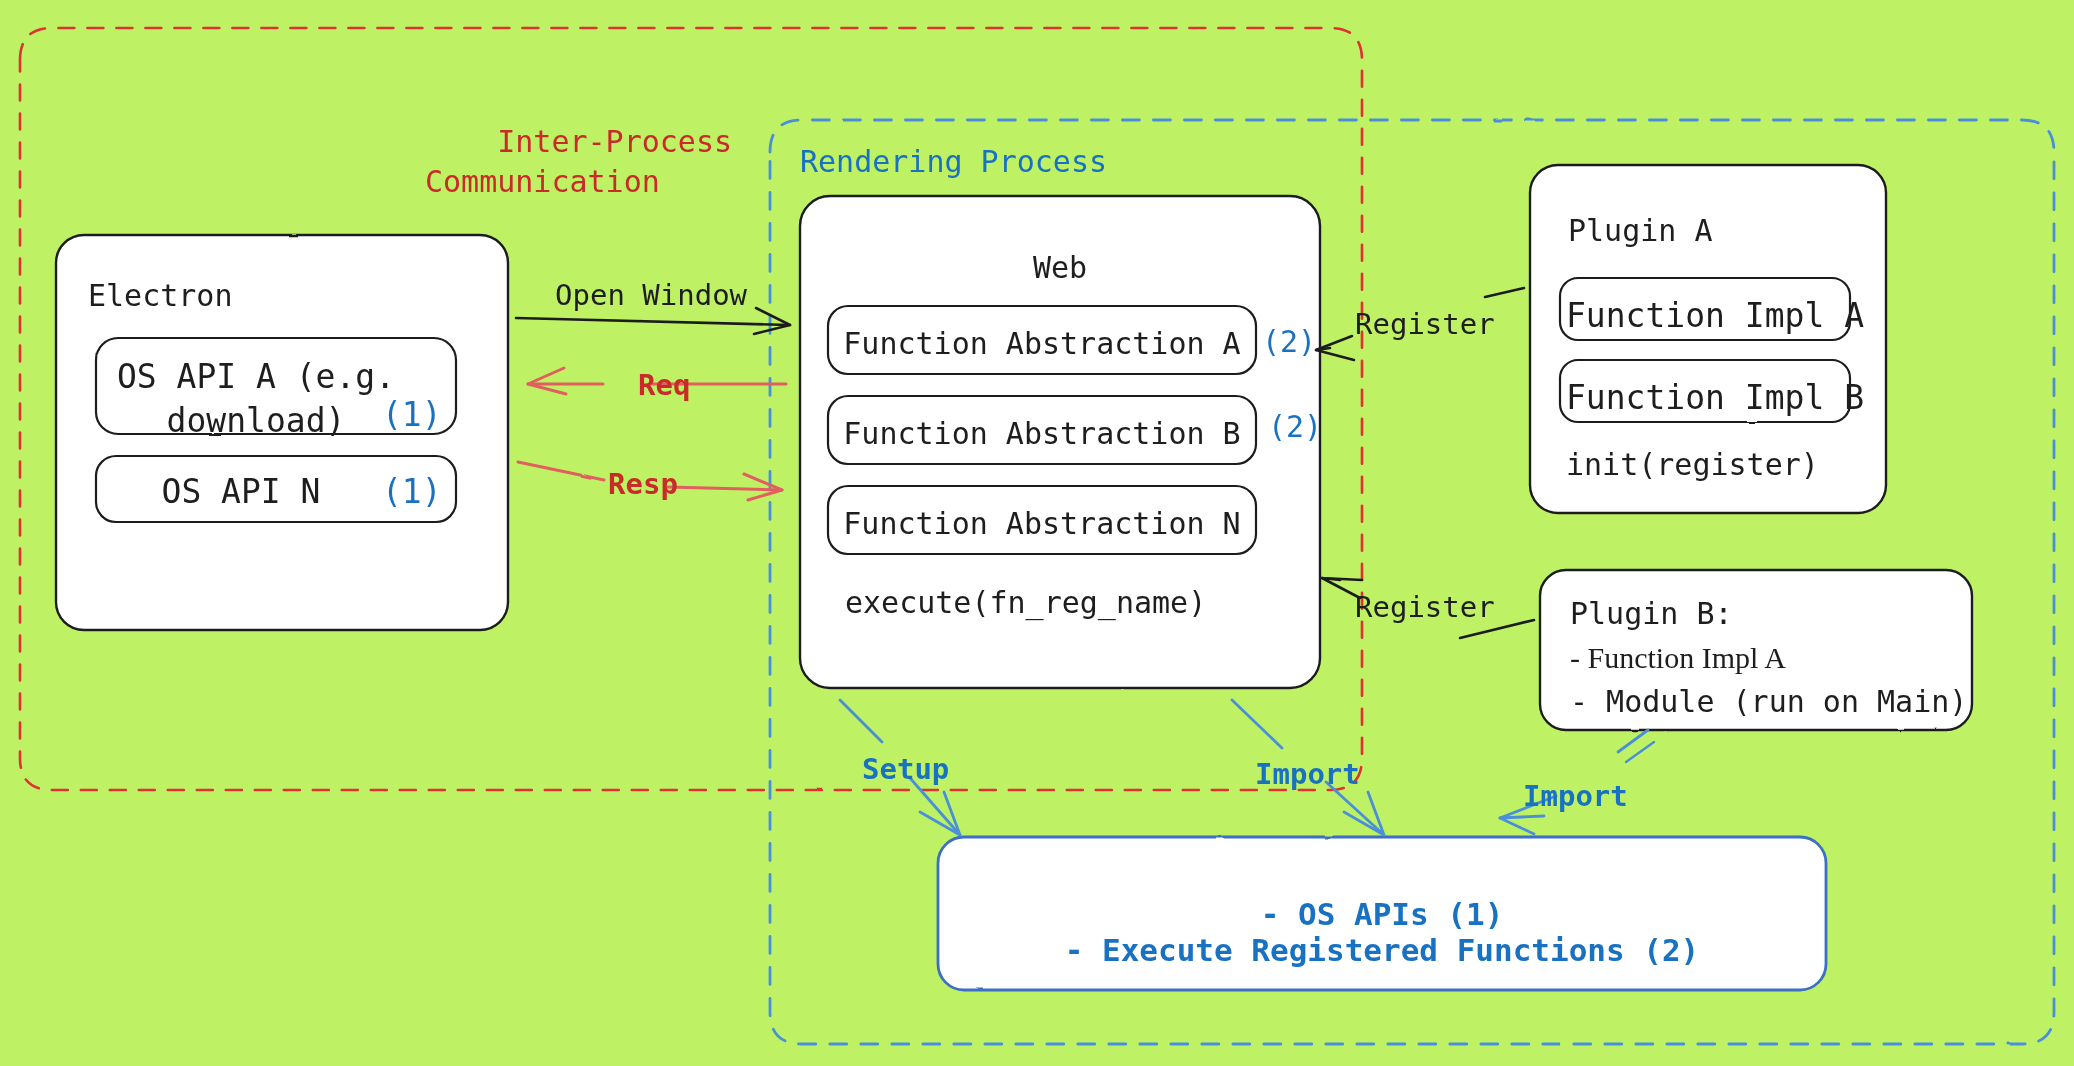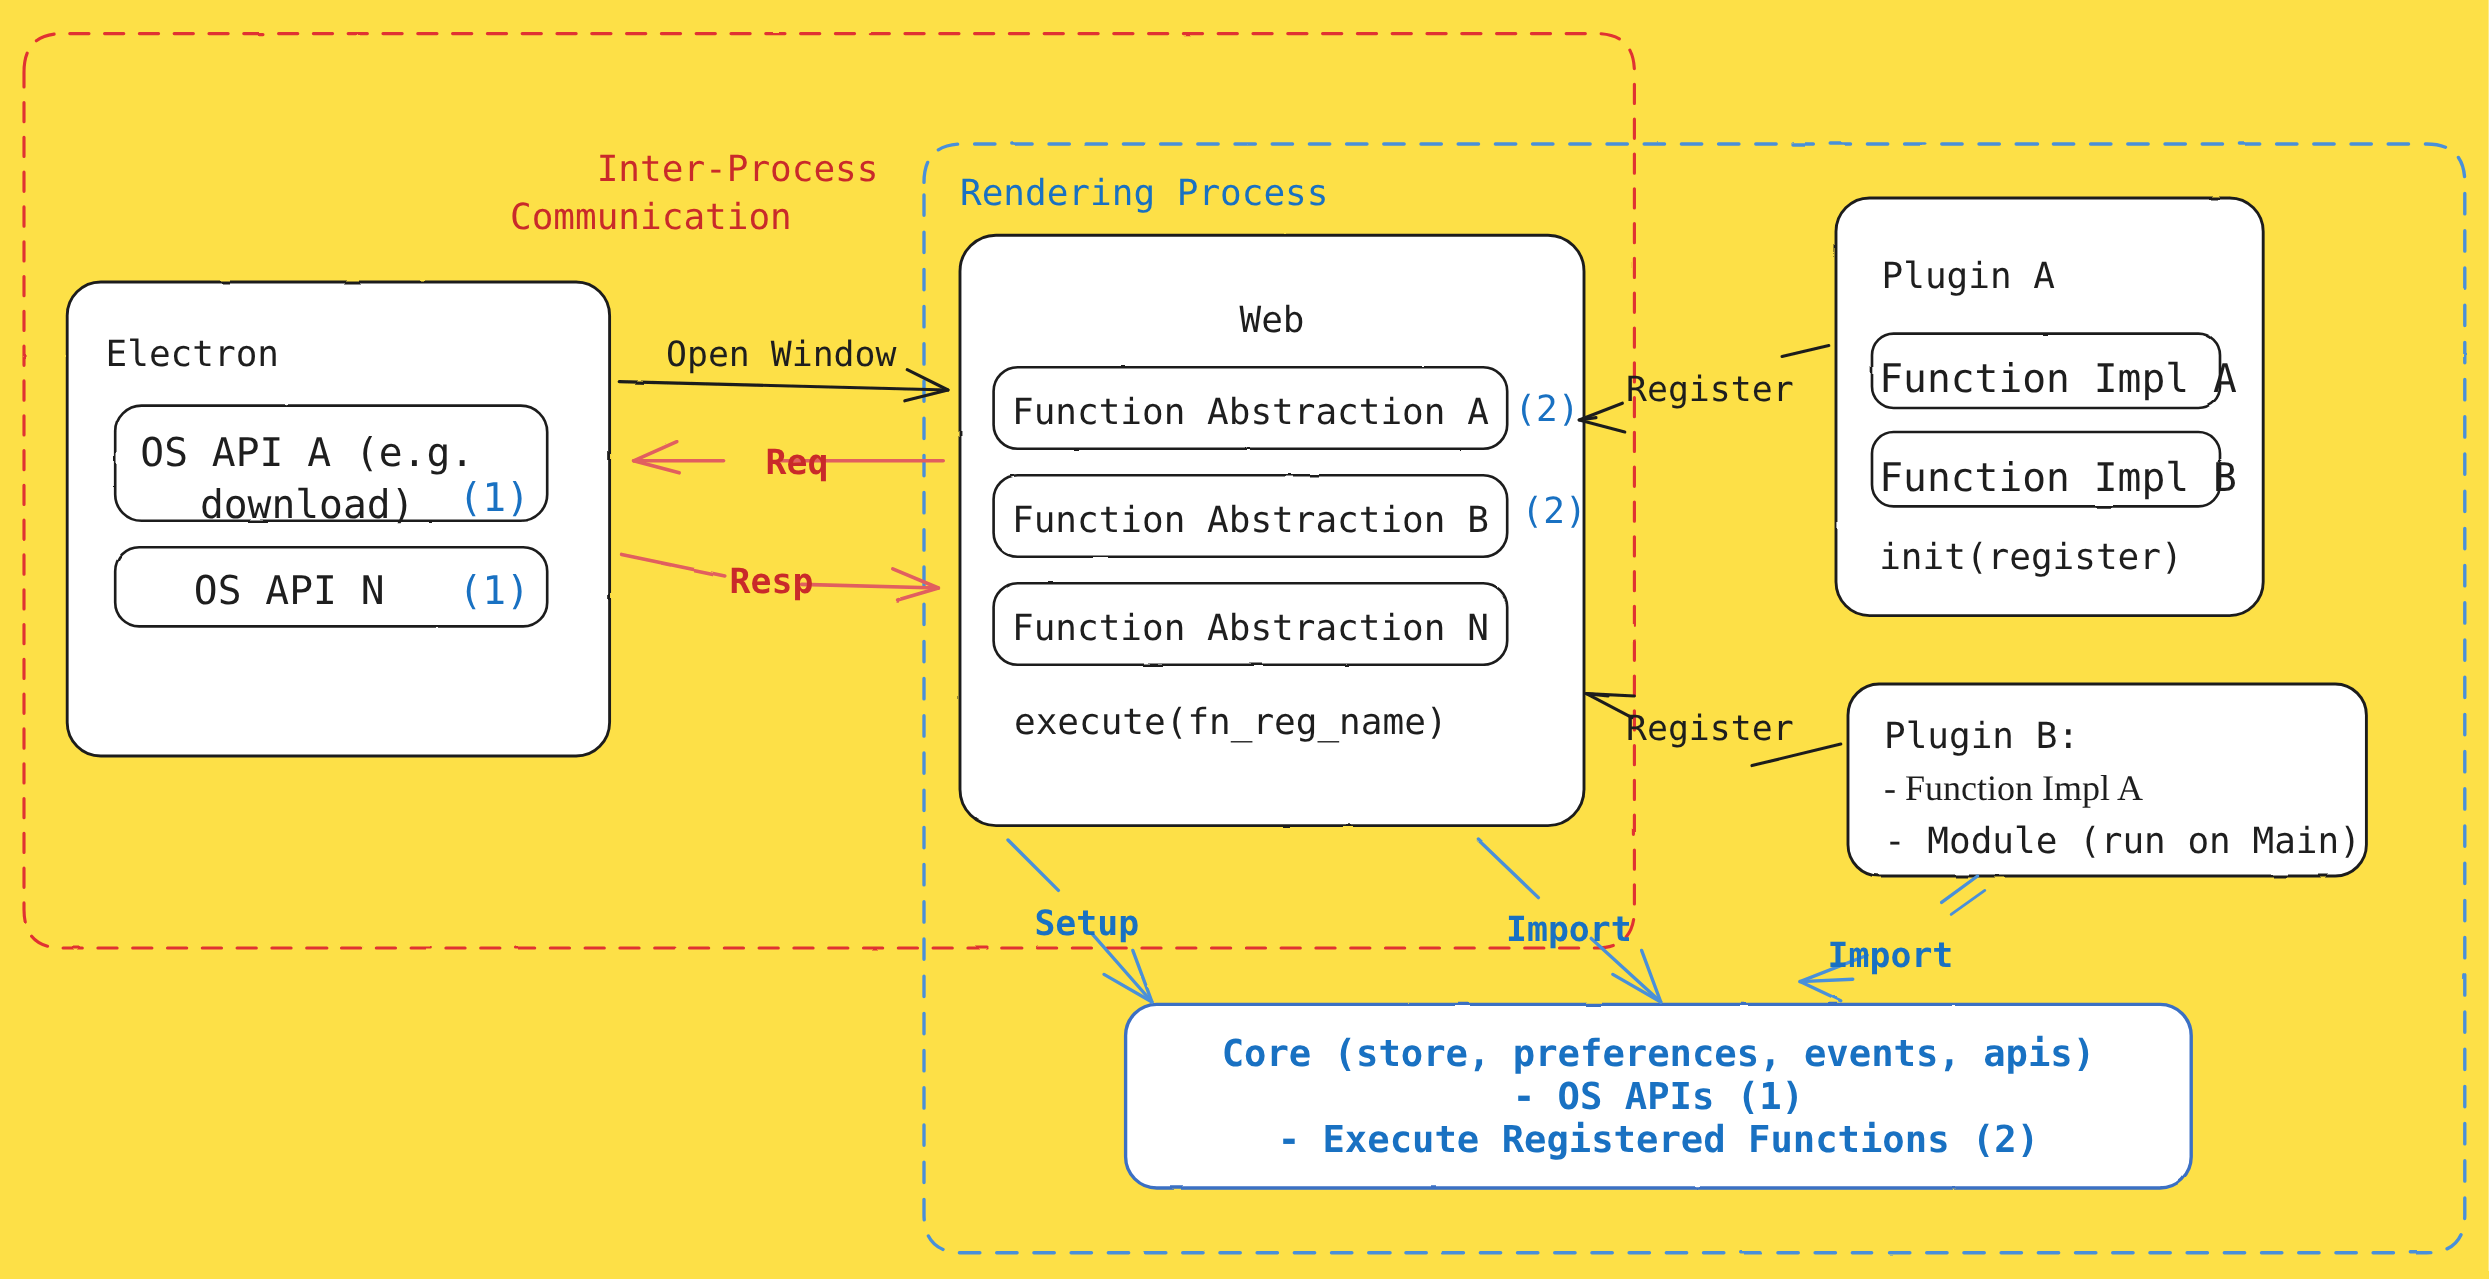--- a/index.html
+++ b/index.html
@@ -4,21 +4,21 @@
 <style>
   html, body {
     margin: 0;
     padding: 0;
     background: #ffffff;
   }
   #stage {
     position: relative;
     width: 2074px;
     height: 1066px;
-    background: #fde047;
+    background: #bef264;
     font-family: "DejaVu Sans Mono", "Liberation Mono", monospace;
     overflow: hidden;
   }
   svg.layer {
     position: absolute;
     left: 0; top: 0;
     width: 2074px;
     height: 1066px;
     pointer-events: none;
   }
@@ -169,21 +169,20 @@
 
   <div class="lbl t-dark fs-sm center" style="left:1566px; top:294px; width:280px;">Function Impl A</div>
   <div class="lbl t-dark fs-sm center" style="left:1566px; top:376px; width:280px;">Function Impl B</div>
 
   <div class="lbl t-dark fs-box" style="left:1566px; top:445px;">init(register)</div>
 
   <div class="lbl t-dark fs-box" style="left:1570px; top:594px;">Plugin B:</div>
   <div class="lbl t-dark fs-box" style="left:1570px; top:638px;font-family:Liberation Serif, serif;">- Function Impl A</div>
   <div class="lbl t-dark fs-box" style="left:1570px; top:682px;">- Module (run on Main)</div>
 
-  <div class="lbl t-corebl fs-core center" style="left:946px; top:858px; width:872px;">Core (store, preferences, events, apis)</div>
   <div class="lbl t-corebl fs-core center" style="left:946px; top:894px; width:872px;">- OS APIs (1)</div>
   <div class="lbl t-corebl fs-core center" style="left:946px; top:930px; width:872px;">- Execute Registered Functions (2)</div>
 
   <div class="lbl t-dark fs-edge" style="left:555px; top:276px;">Open Window</div>
 
   <div class="lbl t-red fs-edge" style="left:614px; top:366px; font-weight:700;margin-left:24px;">Req</div>
 
   <div class="lbl t-red fs-edge" style="left:608px; top:465px; font-weight:700;">Resp</div>
 
   <div class="lbl t-dark fs-edge" style="left:1355px; top:305px;">Register</div>

